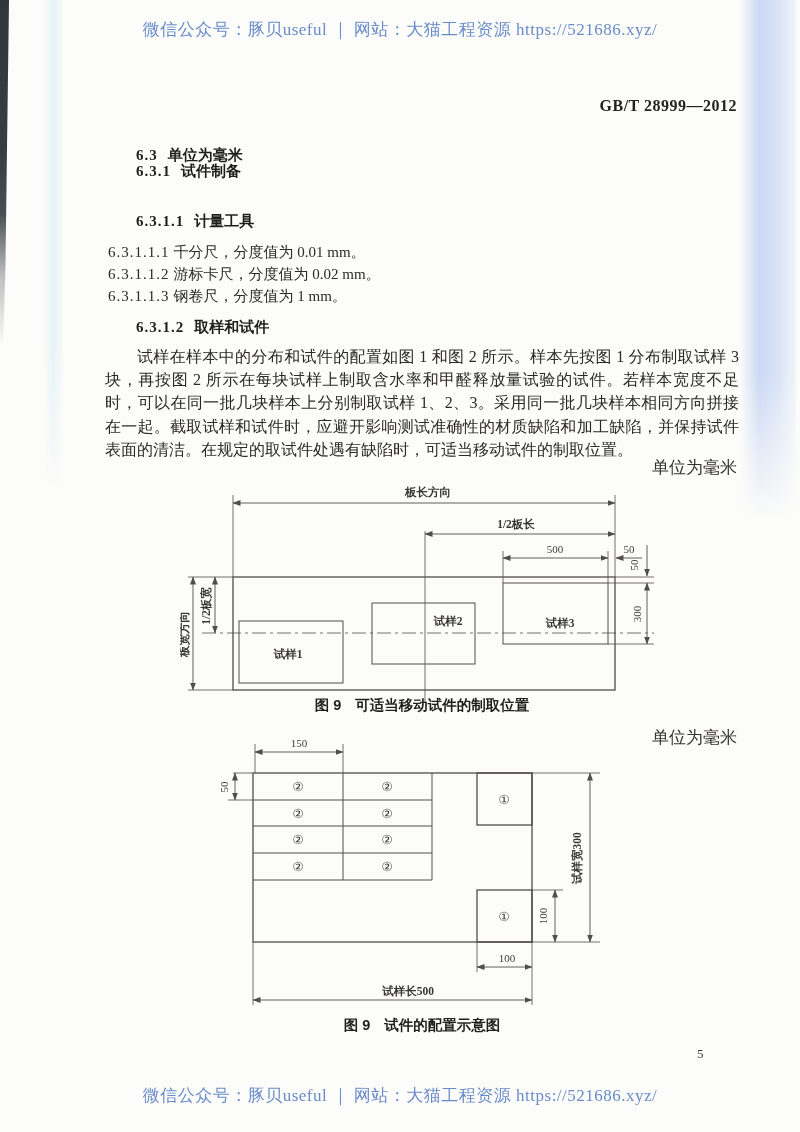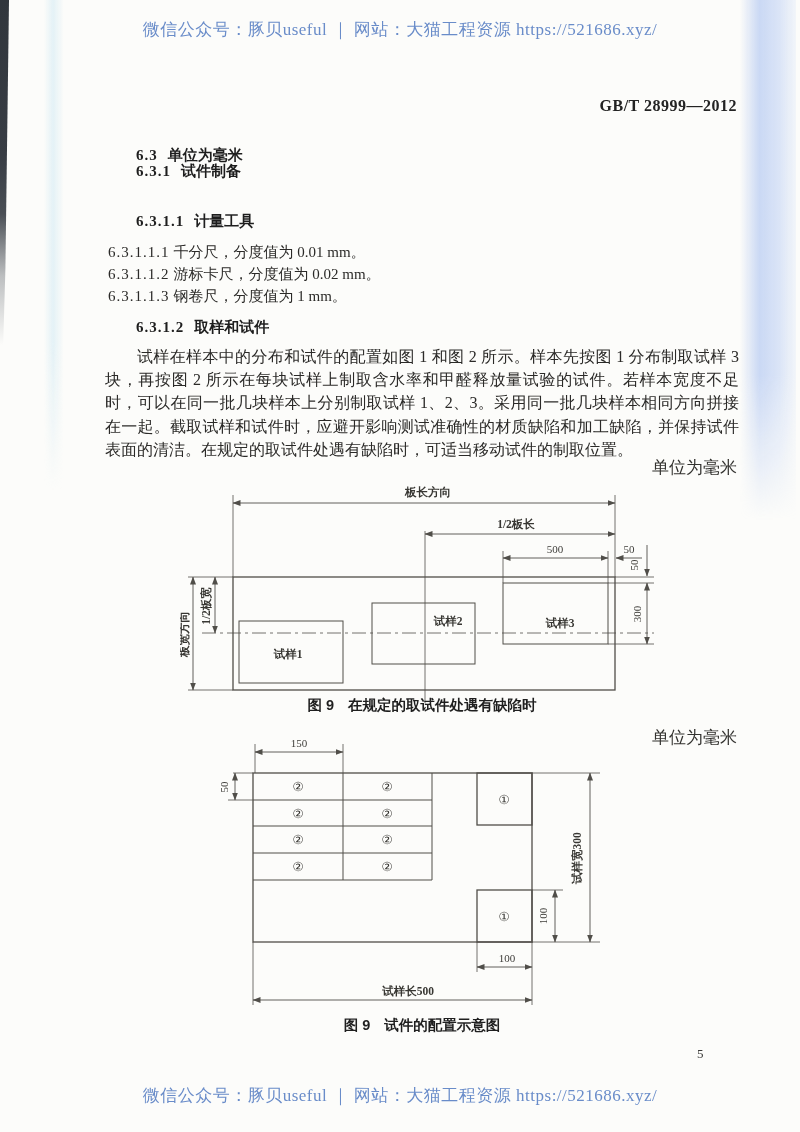--- a/index.html
+++ b/index.html
@@ -123,21 +123,21 @@
     <text transform="translate(461,133) rotate(-90)" text-anchor="middle">300</text>
     <text class="cjk" transform="translate(8,153) rotate(-90)" text-anchor="middle">板宽方向</text>
     <text class="cjk" transform="translate(30,125) rotate(-90)" text-anchor="middle">1/2板宽</text>
     <text class="cjk" x="108" y="177" text-anchor="middle">试样1</text>
     <text class="cjk" x="268" y="144" text-anchor="middle">试样2</text>
     <text class="cjk" x="380" y="146" text-anchor="middle">试样3</text>
   </g>
 </svg>
 </div>
 
-<div class="abs caption" style="top:696px;"><span class="cap-num">图 9</span><span>在规定的取试件处遇有缺陷时</span></div>
+<div class="abs caption" style="top:696px;"><span class="cap-num">图 9</span><span>可适当移动试件的制取位置</span></div>
 
 <div class="abs unit-note" style="top:726px;">单位为毫米</div>
 
 <div class="abs" style="left:215px;top:738px;">
 <svg width="400" height="272" viewBox="0 0 400 272">
   <defs>
     <marker id="ah2" viewBox="0 0 8 6" markerWidth="8" markerHeight="6" refX="7.5" refY="3" orient="auto-start-reverse" markerUnits="userSpaceOnUse">
       <path d="M0,0 L8,3 L0,6 Z" fill="#504e49"></path>
     </marker>
   </defs>

